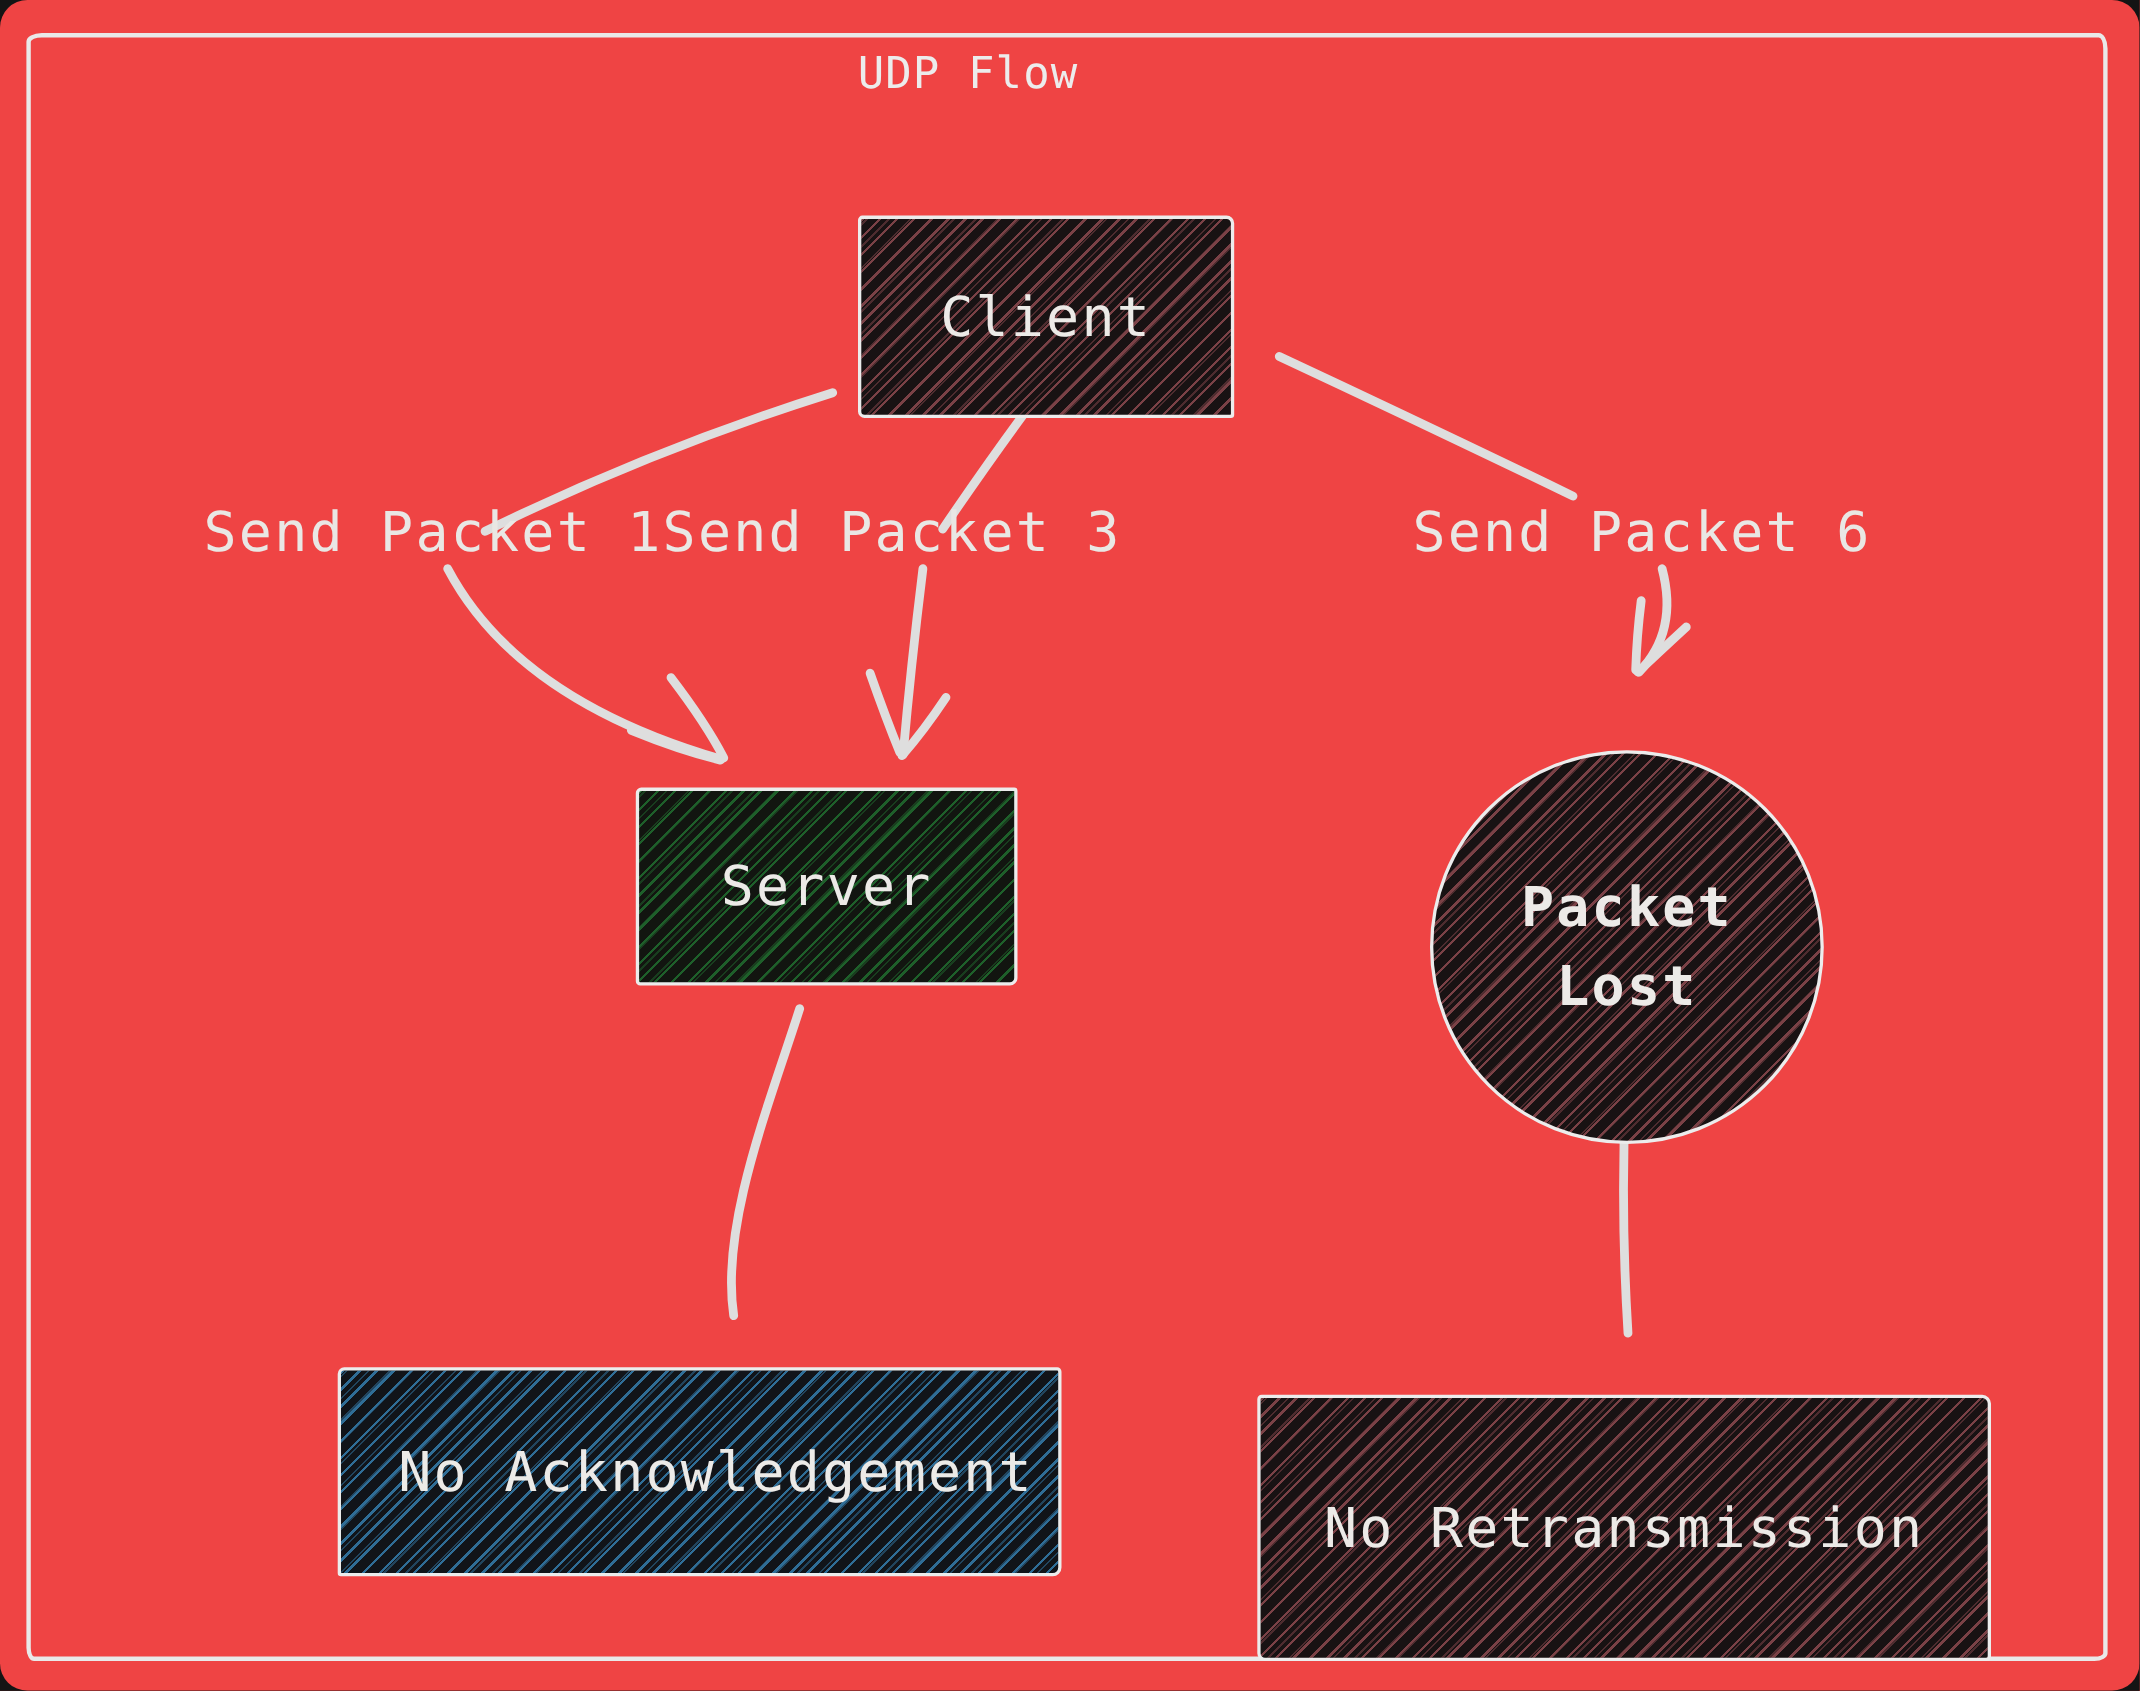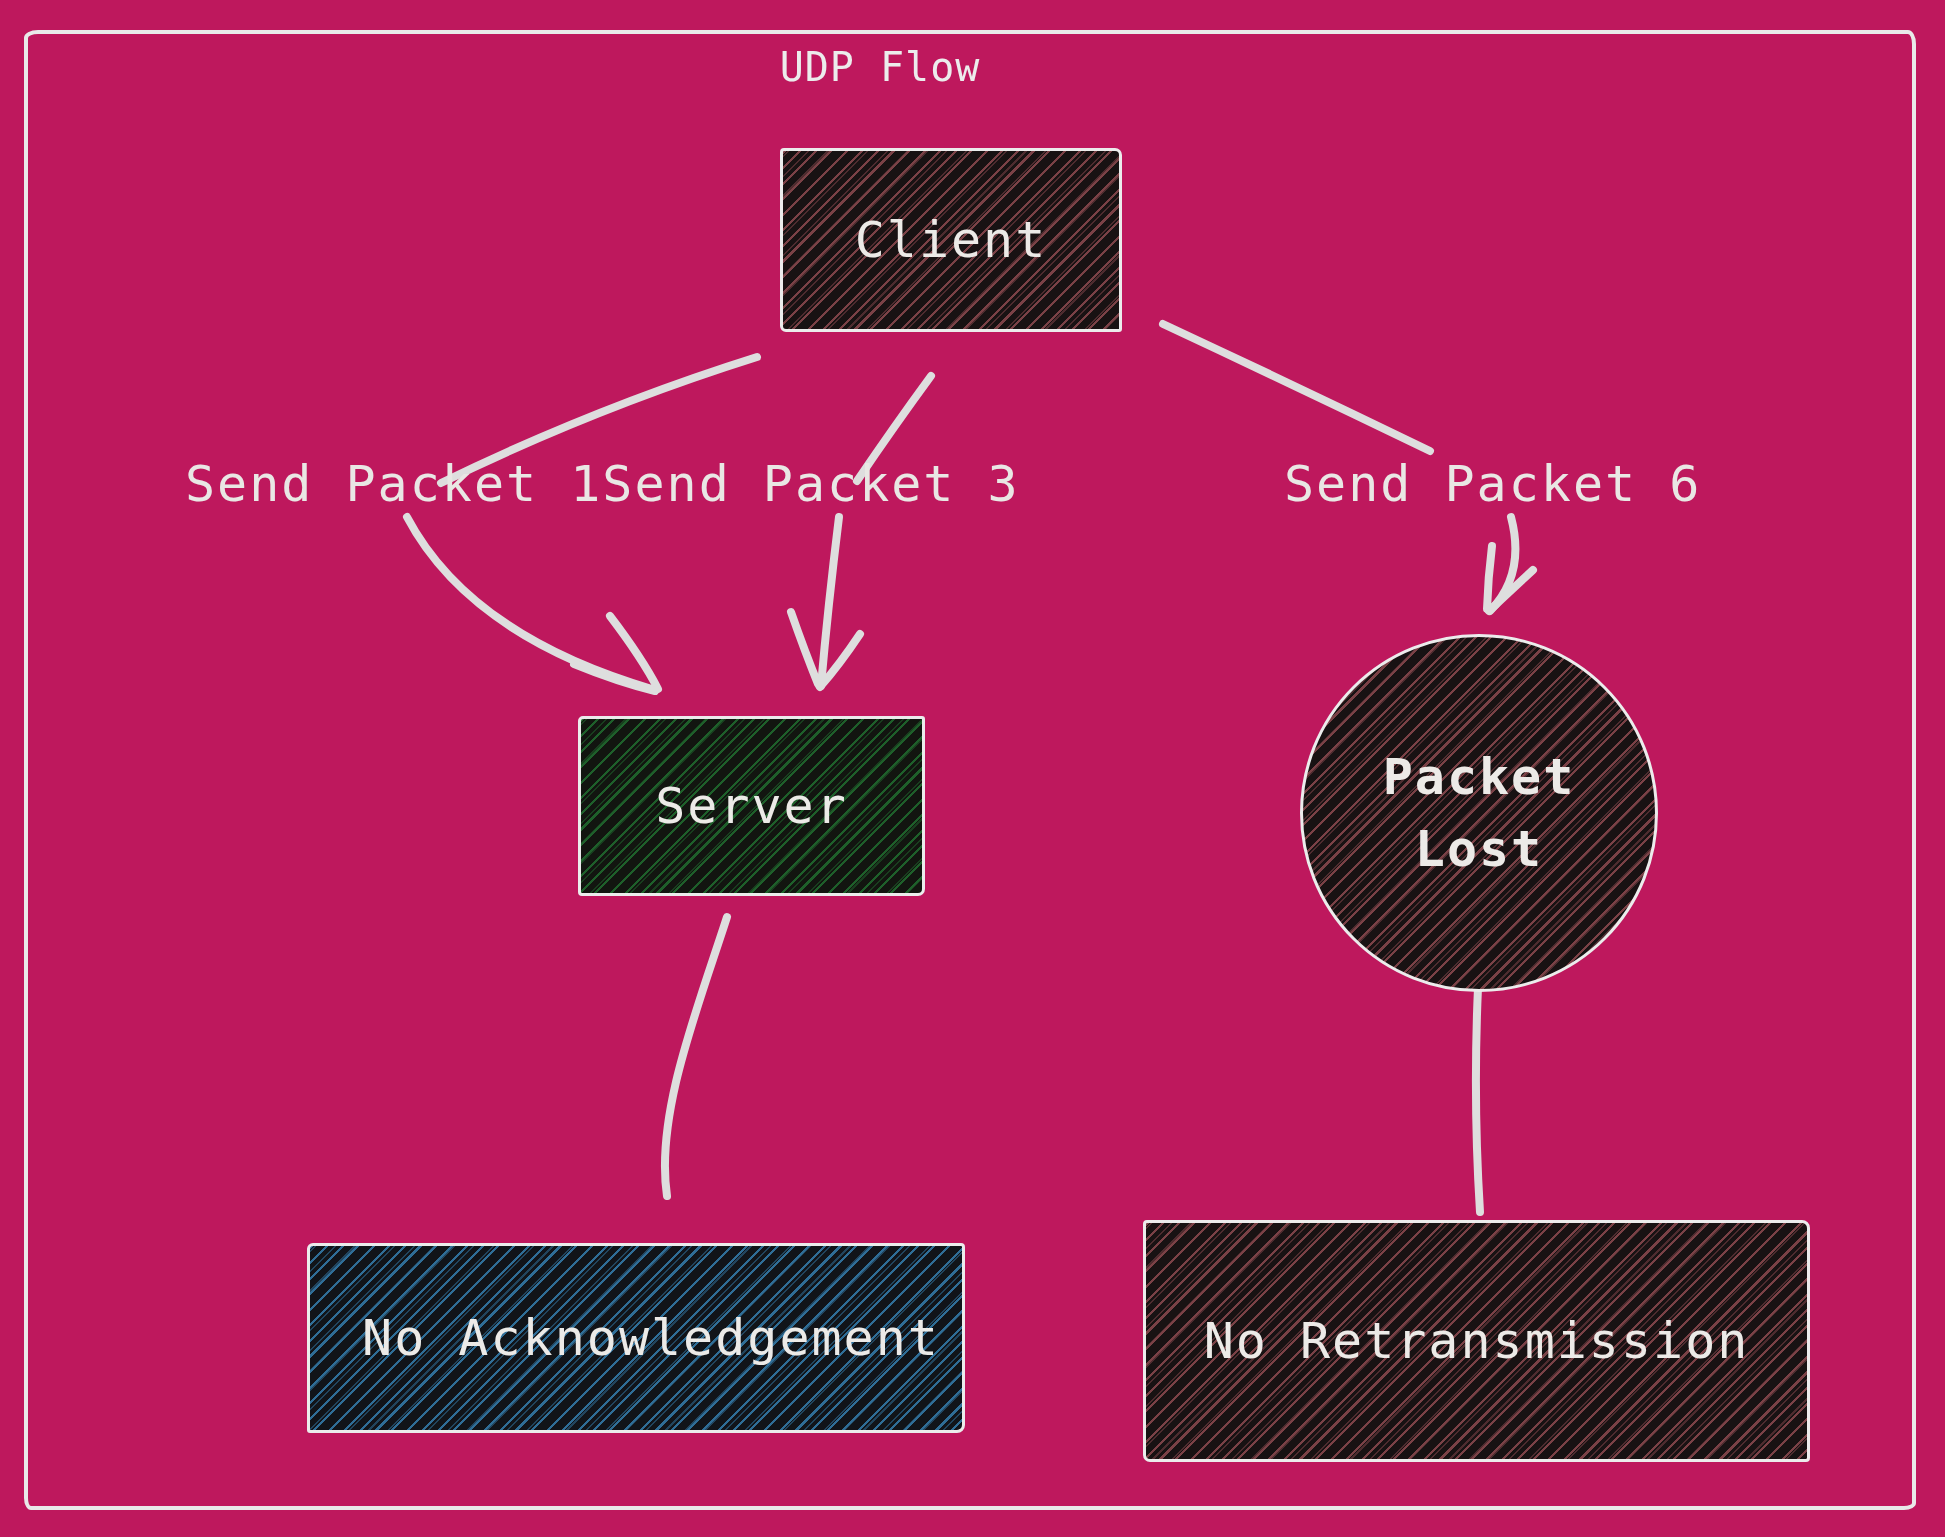--- a/index.html
+++ b/index.html
@@ -1,22 +1,23 @@
 <!DOCTYPE html>
 <html><head>
 <meta charset="utf-8">
 <style>
   html,body{margin:0;padding:0;background:#141414;}
   #canvas{
     position:relative;
     width:1945px;height:1537px;
-    background:#be185d;
+    background:#ef4444;
     font-family:"DejaVu Sans Mono","Liberation Mono",monospace;
     color:#e9e7e4;
     overflow:hidden;
+    border-radius:25px;
   }
   .frame{
     position:absolute;
     left:24px;top:30px;width:1892px;height:1480px;
     border:4px solid #e9e9e9;
     border-radius:14px 8px 12px 7px / 8px 14px 7px 12px;
     box-sizing:border-box;
   }
   .title{
     position:absolute;
@@ -35,20 +36,21 @@
     text-align:center;
     font-size:50px;letter-spacing:2px;
     color:#eceae7;
     line-height:1.45;
   }
   .hatch-red{
     background:
       repeating-linear-gradient(135deg, #7a4146 0px, #7a4146 2.2px, transparent 2.2px, transparent 11px),
       repeating-linear-gradient(135deg, rgba(122,65,70,0.55) 3px, rgba(122,65,70,0.55) 4.6px, transparent 4.6px, transparent 17px),
       #181213;
+    margin-top: 48px;
   }
   .hatch-green{
     background:
       repeating-linear-gradient(135deg, #1e5f2a 0px, #1e5f2a 2.2px, transparent 2.2px, transparent 11px),
       repeating-linear-gradient(135deg, rgba(30,95,42,0.55) 3px, rgba(30,95,42,0.55) 4.6px, transparent 4.6px, transparent 17px),
       #121510;
   }
   .hatch-blue{
     background:
       repeating-linear-gradient(135deg, #2f6d96 0px, #2f6d96 2.2px, transparent 2.2px, transparent 11px),

